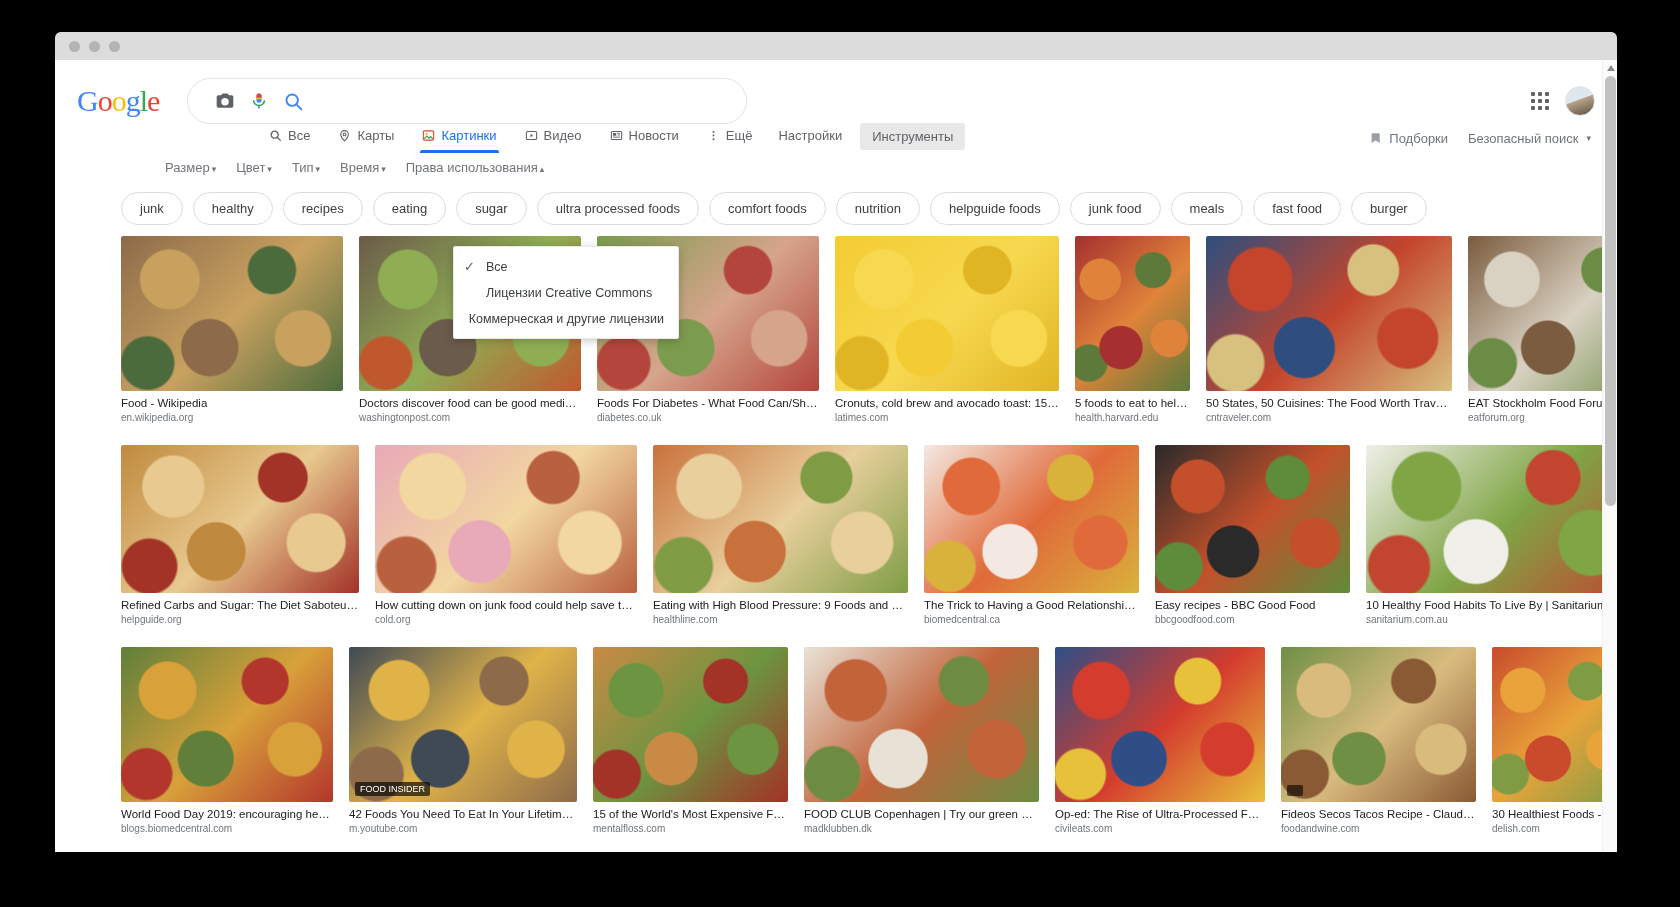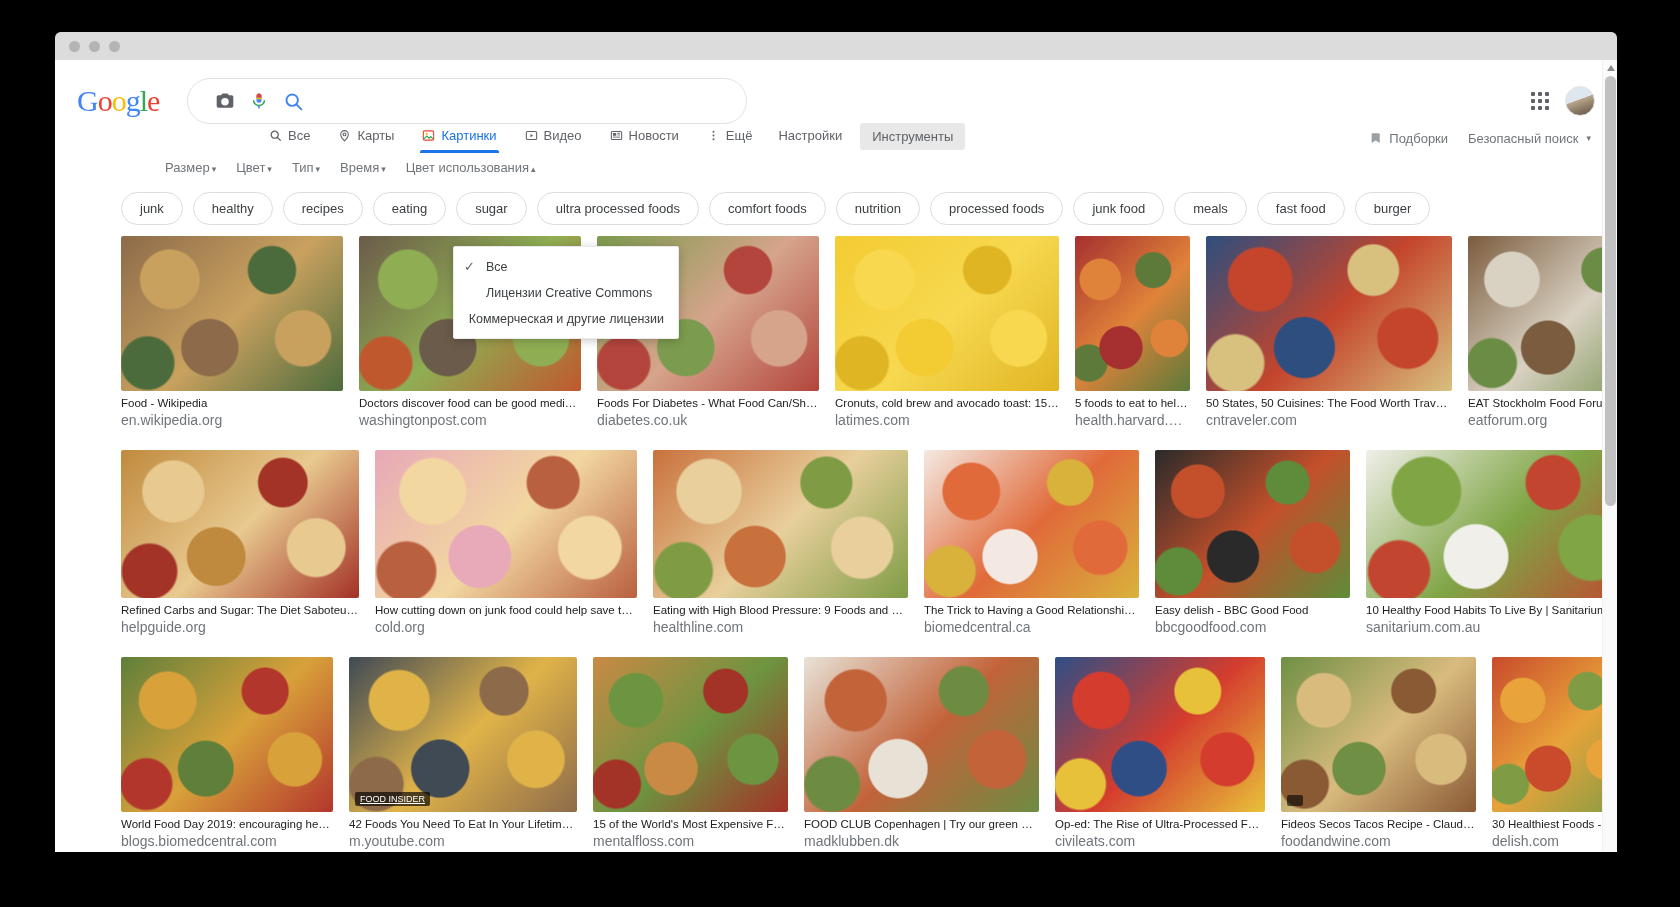--- a/index.html
+++ b/index.html
@@ -133,26 +133,26 @@
   
   .results { padding: 0 0 0 66px; }
   .rowgrid { display: flex; gap: 16px; margin-bottom: 22px; align-items: flex-start; }
   .card { cursor: pointer; }
   .thumb { border-radius: 2px; overflow: hidden; position: relative; }
   .cap-title {
     font-size: 11.5px; color: #202124; margin-top: 6px;
     white-space: nowrap; overflow: hidden; text-overflow: ellipsis;
   }
   .cap-src {
-    font-size: 14px; color: #70757a; margin-top: 3px;
+    font-size: 10px; color: #70757a; margin-top: 3px;
     white-space: nowrap; overflow: hidden; text-overflow: ellipsis;
   }
   .yt-badge {
     position:absolute; left:6px; bottom:6px; background:rgba(0,0,0,.65);
-    color:#fff; font-size:9px; padding:2px 5px; border-radius:2px;text-decoration:underline;
+    color:#fff; font-size:9px; padding:2px 5px; border-radius:2px;
   }
   .play-badge {
     position:absolute; left:6px; bottom:6px; width:16px; height:11px;
     background:rgba(0,0,0,.6); border-radius:2px;
   }
 </style>
 </head>
 <body>
 
 <div id="root">
@@ -292,35 +292,35 @@
           <div class="filter">
             <span>Цвет</span><span class="caret">▾</span>
           </div>
           <div class="filter">
             <span>Тип</span><span class="caret">▾</span>
           </div>
           <div class="filter">
             <span>Время</span><span class="caret">▾</span>
           </div>
           <div class="filter open">
-            <span>Цвет использования</span><span class="caret">▴</span>
+            <span>Права использования</span><span class="caret">▴</span>
           </div>
         </div>
       </div>
 
       <div class="chips">
         <div class="chip">junk</div>
         <div class="chip">healthy</div>
         <div class="chip">recipes</div>
         <div class="chip">eating</div>
         <div class="chip">sugar</div>
         <div class="chip">ultra processed foods</div>
         <div class="chip">comfort foods</div>
         <div class="chip">nutrition</div>
-        <div class="chip">processed foods</div>
+        <div class="chip">helpguide foods</div>
         <div class="chip">junk food</div>
         <div class="chip">meals</div>
         <div class="chip">fast food</div>
         <div class="chip">burger</div>
       </div>
 
       <div class="results">
         <div class="rowgrid" id="row0">
             <div class="card" style="width: 235px;">
               <div class="thumb" style="width: 222px; height: 155px; background: radial-gradient(circle at 22% 28%, rgb(201, 161, 95) 0px, rgb(201, 161, 95) 14%, transparent 15%), radial-gradient(circle at 68% 22%, rgb(76, 107, 60) 0px, rgb(76, 107, 60) 12%, transparent 13%), radial-gradient(circle at 40% 72%, rgb(141, 107, 74) 0px, rgb(141, 107, 74) 16%, transparent 17%), radial-gradient(circle at 82% 66%, rgb(201, 161, 95) 0px, rgb(201, 161, 95) 13%, transparent 14%), radial-gradient(circle at 12% 82%, rgb(76, 107, 60) 0px, rgb(76, 107, 60) 11%, transparent 12%), linear-gradient(135deg, rgb(141, 107, 74) 0%, rgb(201, 161, 95) 52%, rgb(76, 107, 60) 100%);"></div>
@@ -374,21 +374,21 @@
               <div class="cap-title">Eating with High Blood Pressure: 9 Foods and Drinks ...</div>
               <div class="cap-src">healthline.com</div>
             </div>
             <div class="card" style="width: 215px;">
               <div class="thumb" style="width: 215px; height: 148px; background: radial-gradient(circle at 22% 28%, rgb(224, 106, 58) 0px, rgb(224, 106, 58) 14%, transparent 15%), radial-gradient(circle at 68% 22%, rgb(217, 178, 60) 0px, rgb(217, 178, 60) 12%, transparent 13%), radial-gradient(circle at 40% 72%, rgb(244, 233, 226) 0px, rgb(244, 233, 226) 16%, transparent 17%), radial-gradient(circle at 82% 66%, rgb(224, 106, 58) 0px, rgb(224, 106, 58) 13%, transparent 14%), radial-gradient(circle at 12% 82%, rgb(217, 178, 60) 0px, rgb(217, 178, 60) 11%, transparent 12%), linear-gradient(135deg, rgb(244, 233, 226) 0%, rgb(224, 106, 58) 52%, rgb(217, 178, 60) 100%);"></div>
               <div class="cap-title">The Trick to Having a Good Relationship Wit...</div>
               <div class="cap-src">biomedcentral.ca</div>
             </div>
             <div class="card" style="width: 195px;">
               <div class="thumb" style="width: 195px; height: 148px; background: radial-gradient(circle at 22% 28%, rgb(196, 80, 43) 0px, rgb(196, 80, 43) 14%, transparent 15%), radial-gradient(circle at 68% 22%, rgb(94, 140, 58) 0px, rgb(94, 140, 58) 12%, transparent 13%), radial-gradient(circle at 40% 72%, rgb(42, 42, 42) 0px, rgb(42, 42, 42) 16%, transparent 17%), radial-gradient(circle at 82% 66%, rgb(196, 80, 43) 0px, rgb(196, 80, 43) 13%, transparent 14%), radial-gradient(circle at 12% 82%, rgb(94, 140, 58) 0px, rgb(94, 140, 58) 11%, transparent 12%), linear-gradient(135deg, rgb(42, 42, 42) 0%, rgb(196, 80, 43) 52%, rgb(94, 140, 58) 100%);"></div>
-              <div class="cap-title">Easy delish - BBC Good Food</div>
+              <div class="cap-title">Easy recipes - BBC Good Food</div>
               <div class="cap-src">bbcgoodfood.com</div>
             </div>
             <div class="card" style="width: 275px;">
               <div class="thumb" style="width: 275px; height: 148px; background: radial-gradient(circle at 22% 28%, rgb(127, 165, 69) 0px, rgb(127, 165, 69) 14%, transparent 15%), radial-gradient(circle at 68% 22%, rgb(194, 69, 47) 0px, rgb(194, 69, 47) 12%, transparent 13%), radial-gradient(circle at 40% 72%, rgb(240, 239, 233) 0px, rgb(240, 239, 233) 16%, transparent 17%), radial-gradient(circle at 82% 66%, rgb(127, 165, 69) 0px, rgb(127, 165, 69) 13%, transparent 14%), radial-gradient(circle at 12% 82%, rgb(194, 69, 47) 0px, rgb(194, 69, 47) 11%, transparent 12%), linear-gradient(135deg, rgb(240, 239, 233) 0%, rgb(127, 165, 69) 52%, rgb(194, 69, 47) 100%);"></div>
               <div class="cap-title">10 Healthy Food Habits To Live By | Sanitarium Health Foo...</div>
               <div class="cap-src">sanitarium.com.au</div>
             </div>
           </div>
         <div class="rowgrid" id="row2">
             <div class="card" style="width: 212px;">

